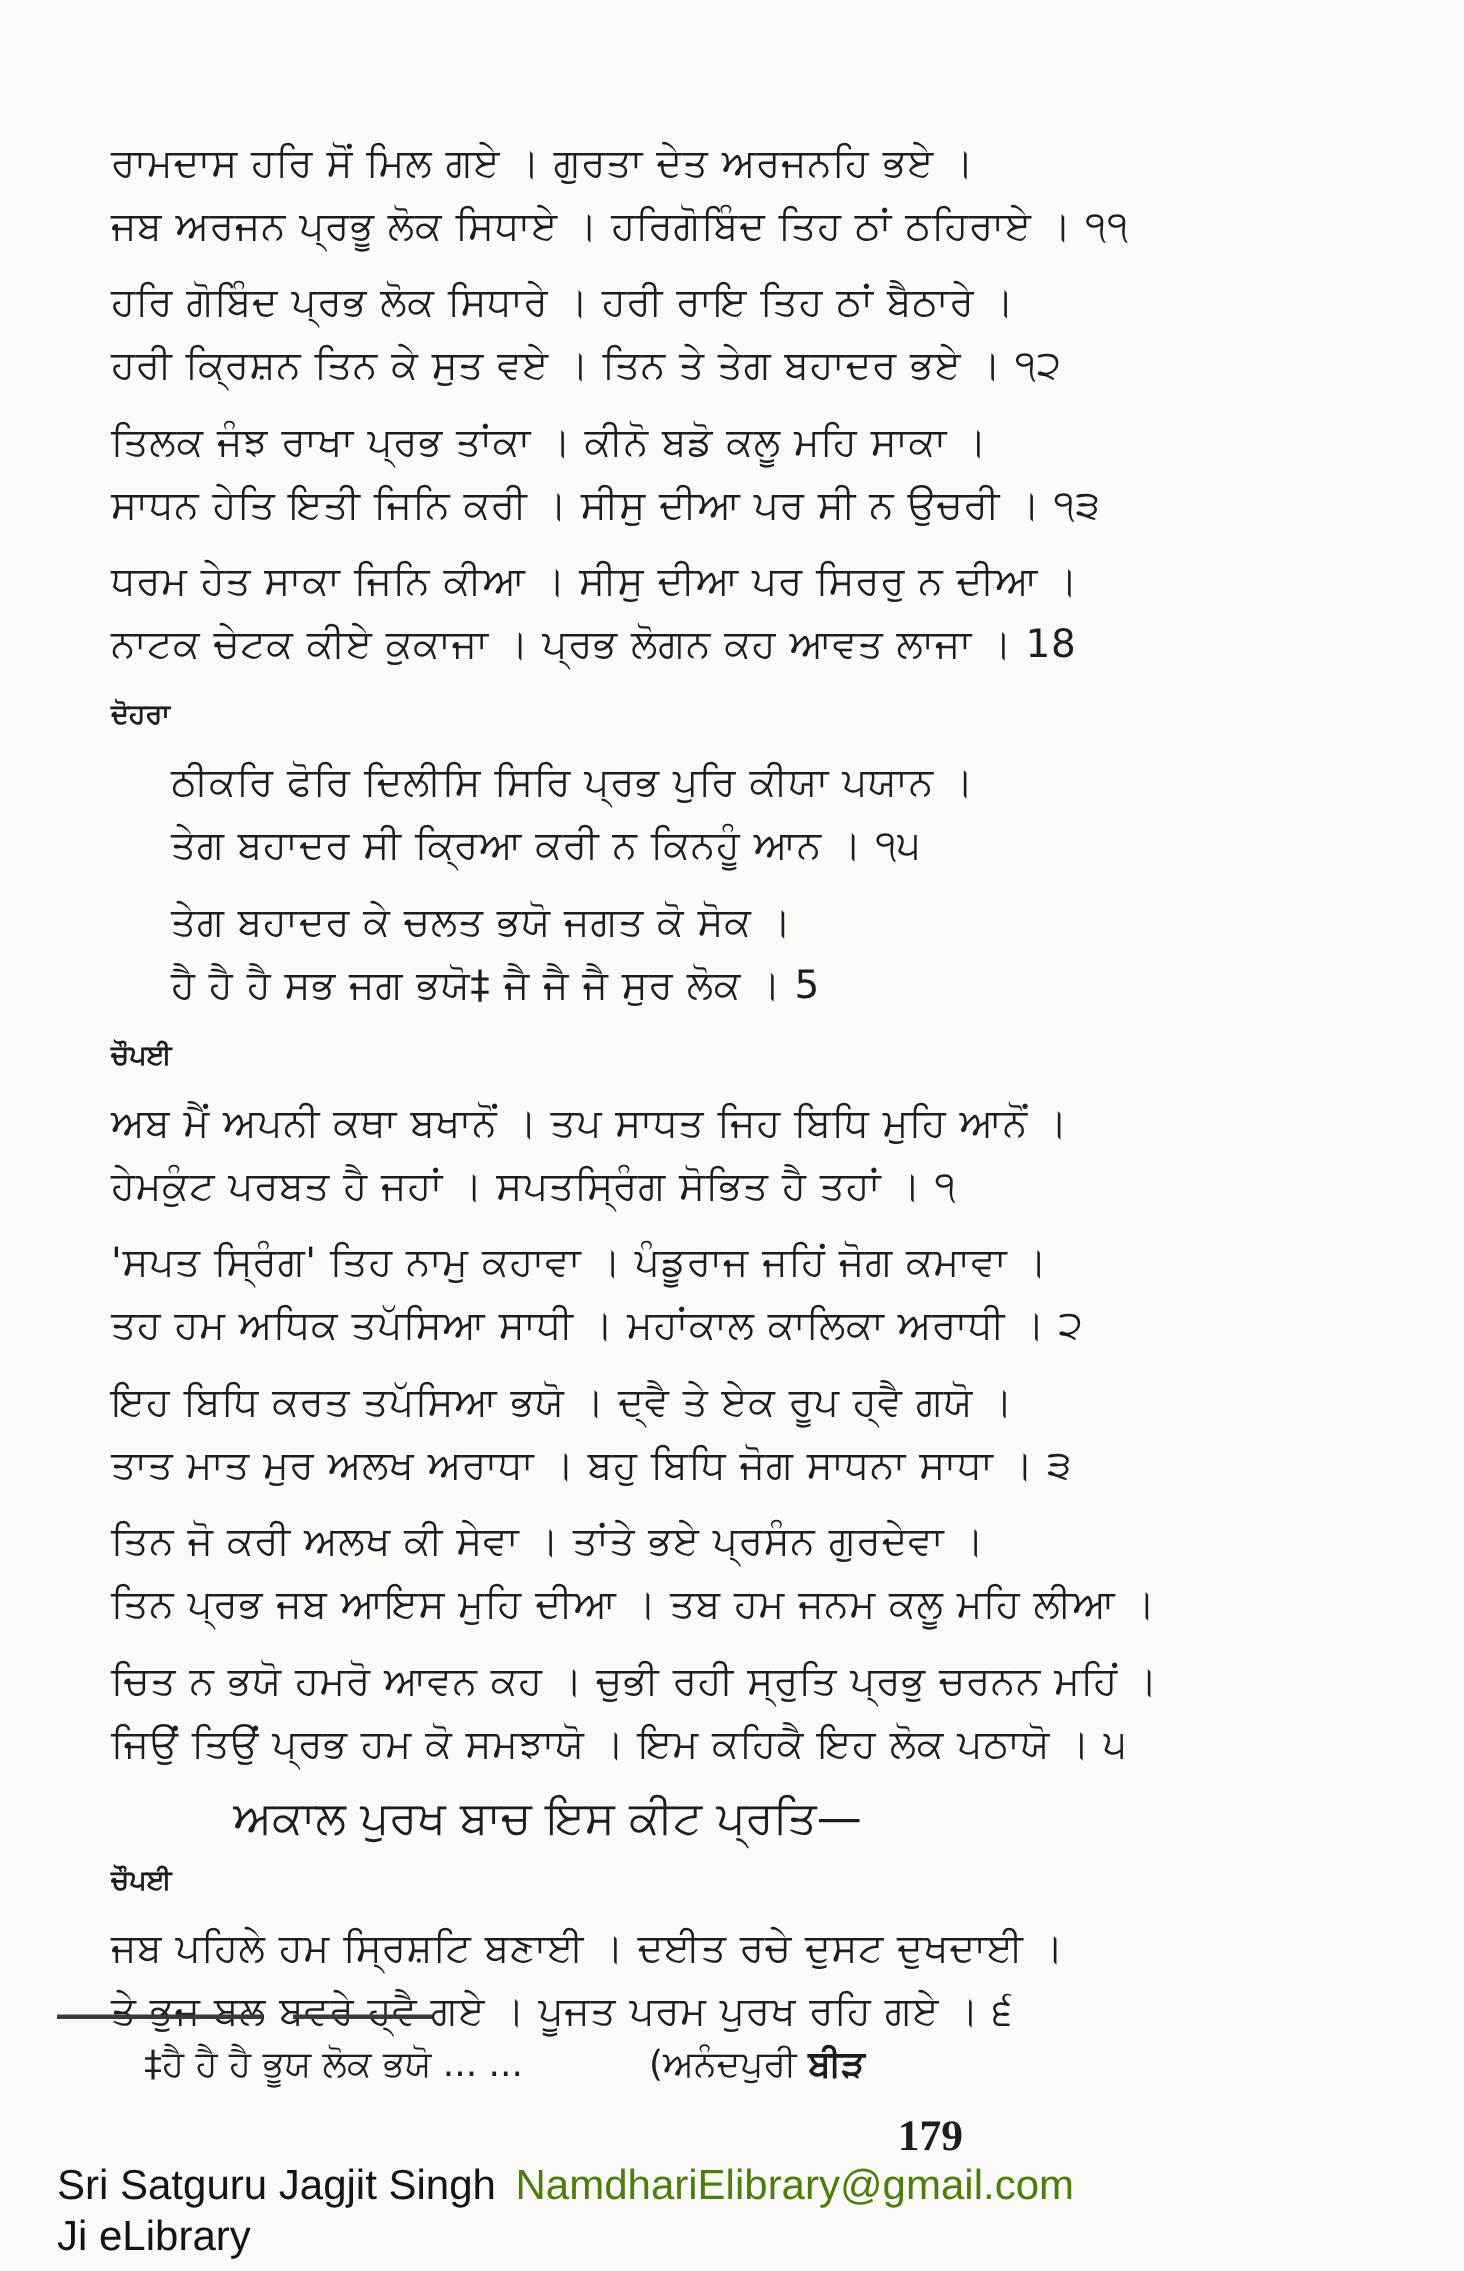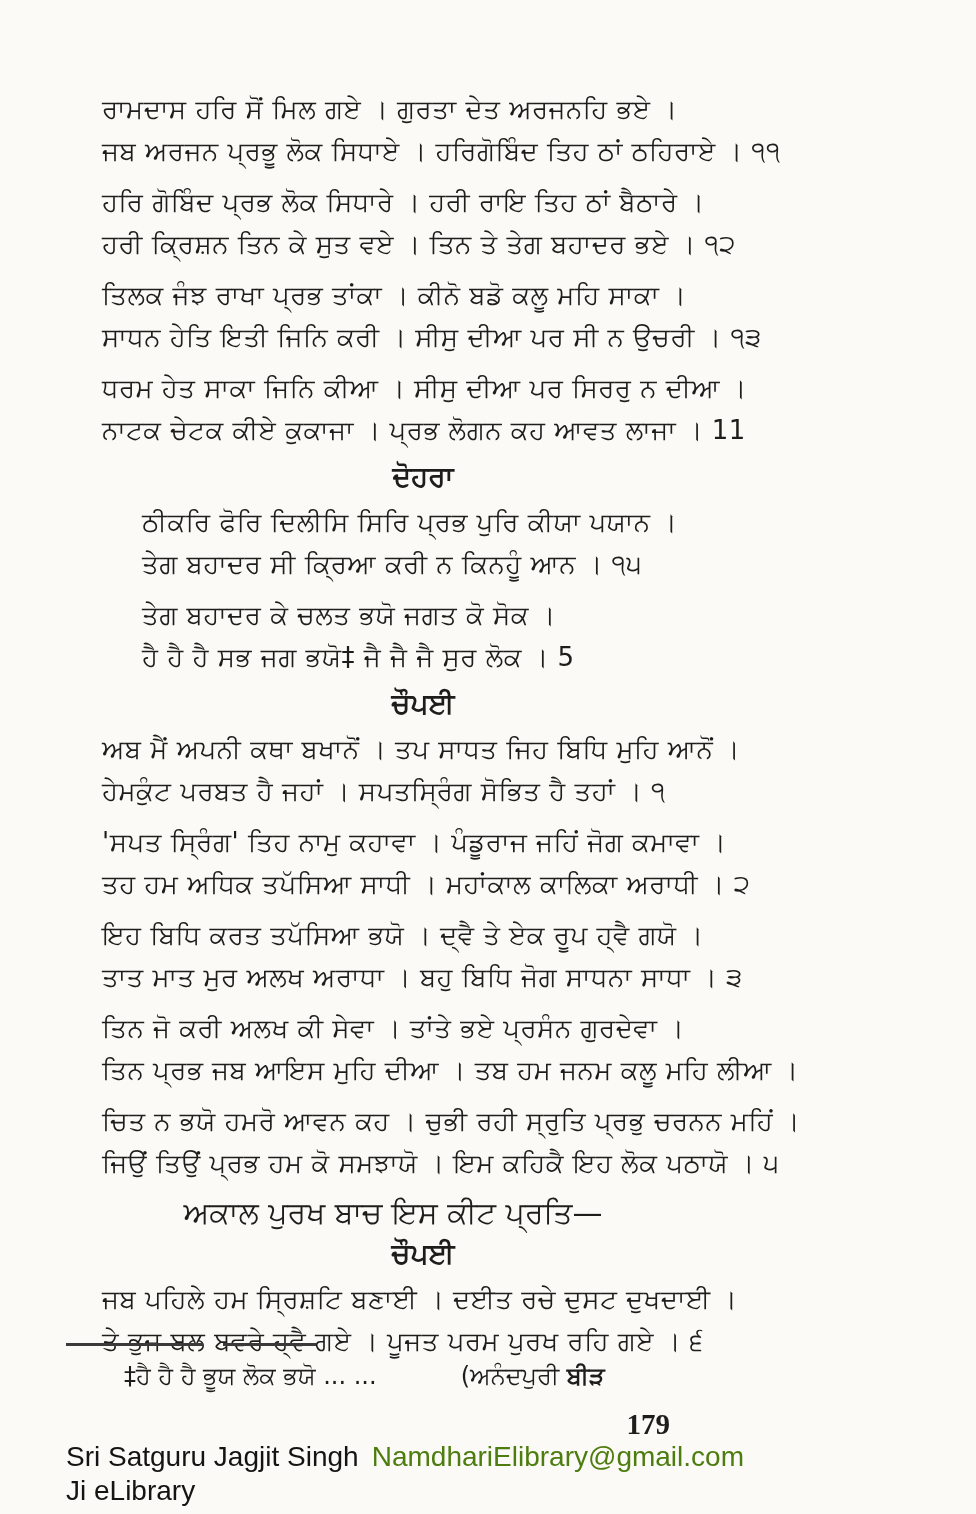--- a/index.html
+++ b/index.html
@@ -6,35 +6,33 @@
   .page {
     position: relative;
     width: 772px;
     height: 1514px;
     box-sizing: border-box;
     background: #fbfaf6;
     color: #1e1d1b;
     font-family: "DejaVu Sans", sans-serif;
     padding: 88px 56px 0 74px;
     overflow: hidden;
-    margin-left: 28px;
   }
   .verse-line {
     margin: 0;
     font-size: 26px;
     line-height: 42px;
     white-space: nowrap;
     letter-spacing: 0.5px;
   }
   .couplet { margin: 0 0 9px 0; }
   .indented .verse-line { padding-left: 40px; }
   .section-heading {
-    font-size: 28px;
+    font-size: 18px;
     font-weight: bold;
-    text-align: center;
     margin: 3px 0 7px 0;
     line-height: 34px;
   }
   .address-line {
     text-align: center;
     font-size: 30px;
     line-height: 40px;
     margin: 4px 60px 4px 0;
     white-space: nowrap;
   }
@@ -95,21 +93,21 @@
       <div class="couplet">
         <p class="verse-line">ਹਰਿ ਗੋਬਿੰਦ ਪ੍ਰਭ ਲੋਕ ਸਿਧਾਰੇ । ਹਰੀ ਰਾਇ ਤਿਹ ਠਾਂ ਬੈਠਾਰੇ ।</p>
         <p class="verse-line">ਹਰੀ ਕ੍ਰਿਸ਼ਨ ਤਿਨ ਕੇ ਸੁਤ ਵਏ । ਤਿਨ ਤੇ ਤੇਗ ਬਹਾਦਰ ਭਏ । ੧੨</p>
       </div>
       <div class="couplet">
         <p class="verse-line">ਤਿਲਕ ਜੰਝ ਰਾਖਾ ਪ੍ਰਭ ਤਾਂਕਾ । ਕੀਨੋ ਬਡੋ ਕਲੂ ਮਹਿ ਸਾਕਾ ।</p>
         <p class="verse-line">ਸਾਧਨ ਹੇਤਿ ਇਤੀ ਜਿਨਿ ਕਰੀ । ਸੀਸੁ ਦੀਆ ਪਰ ਸੀ ਨ ਉਚਰੀ । ੧੩</p>
       </div>
       <div class="couplet">
         <p class="verse-line">ਧਰਮ ਹੇਤ ਸਾਕਾ ਜਿਨਿ ਕੀਆ । ਸੀਸੁ ਦੀਆ ਪਰ ਸਿਰਰੁ ਨ ਦੀਆ ।</p>
-        <p class="verse-line">ਨਾਟਕ ਚੇਟਕ ਕੀਏ ਕੁਕਾਜਾ । ਪ੍ਰਭ ਲੋਗਨ ਕਹ ਆਵਤ ਲਾਜਾ । 11</p>
+        <p class="verse-line">ਨਾਟਕ ਚੇਟਕ ਕੀਏ ਕੁਕਾਜਾ । ਪ੍ਰਭ ਲੋਗਨ ਕਹ ਆਵਤ ਲਾਜਾ । 18</p>
       </div>
     </section>
 
     <h2 class="section-heading">ਦੋਹਰਾ</h2>
 
     <section class="indented">
       <div class="couplet">
         <p class="verse-line">ਠੀਕਰਿ ਫੋਰਿ ਦਿਲੀਸਿ ਸਿਰਿ ਪ੍ਰਭ ਪੁਰਿ ਕੀਯਾ ਪਯਾਨ ।</p>
         <p class="verse-line">ਤੇਗ ਬਹਾਦਰ ਸੀ ਕ੍ਰਿਆ ਕਰੀ ਨ ਕਿਨਹੂੰ ਆਨ । ੧੫</p>
       </div>

